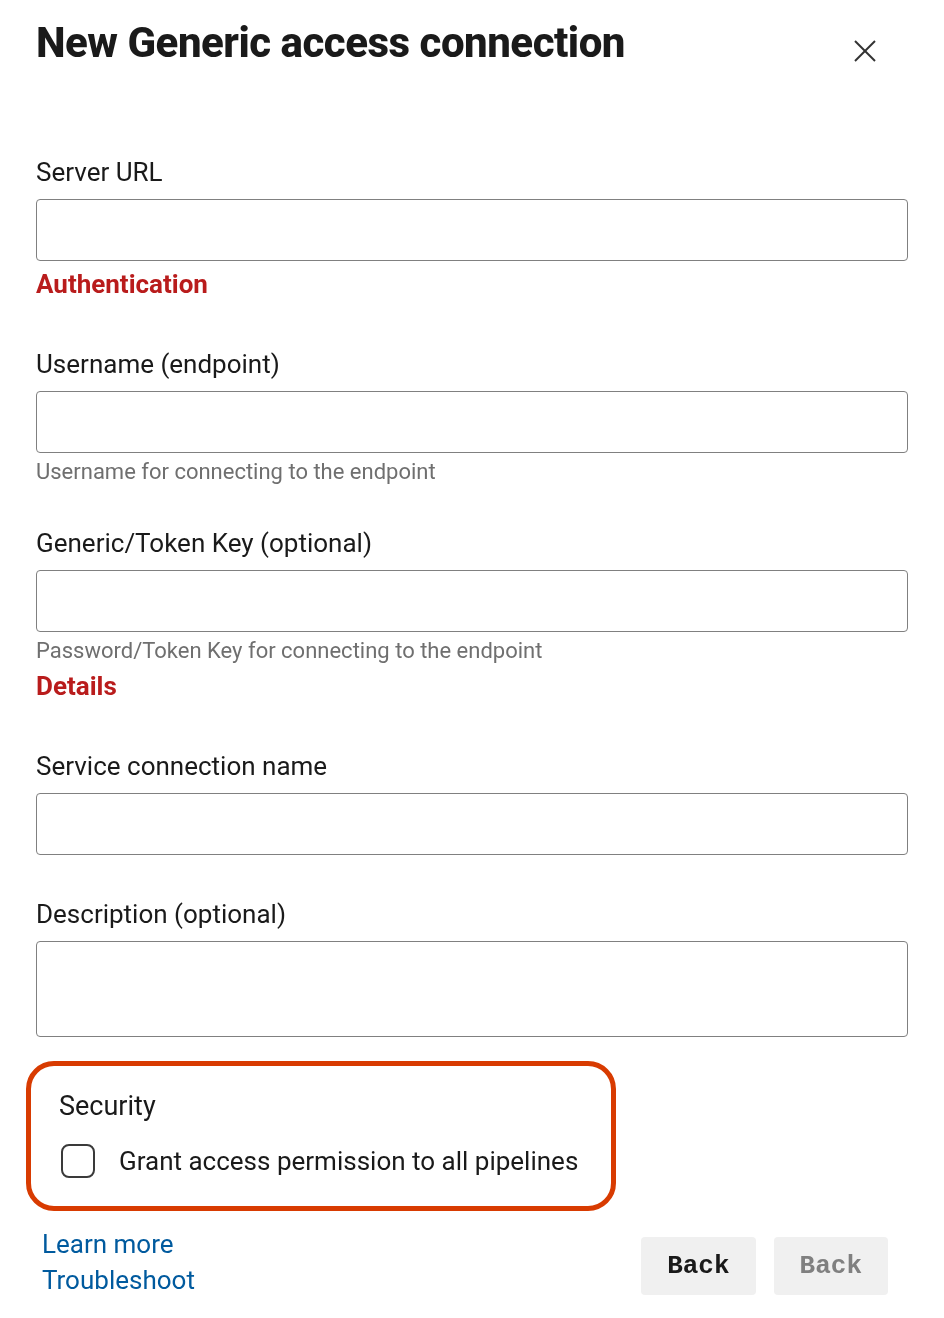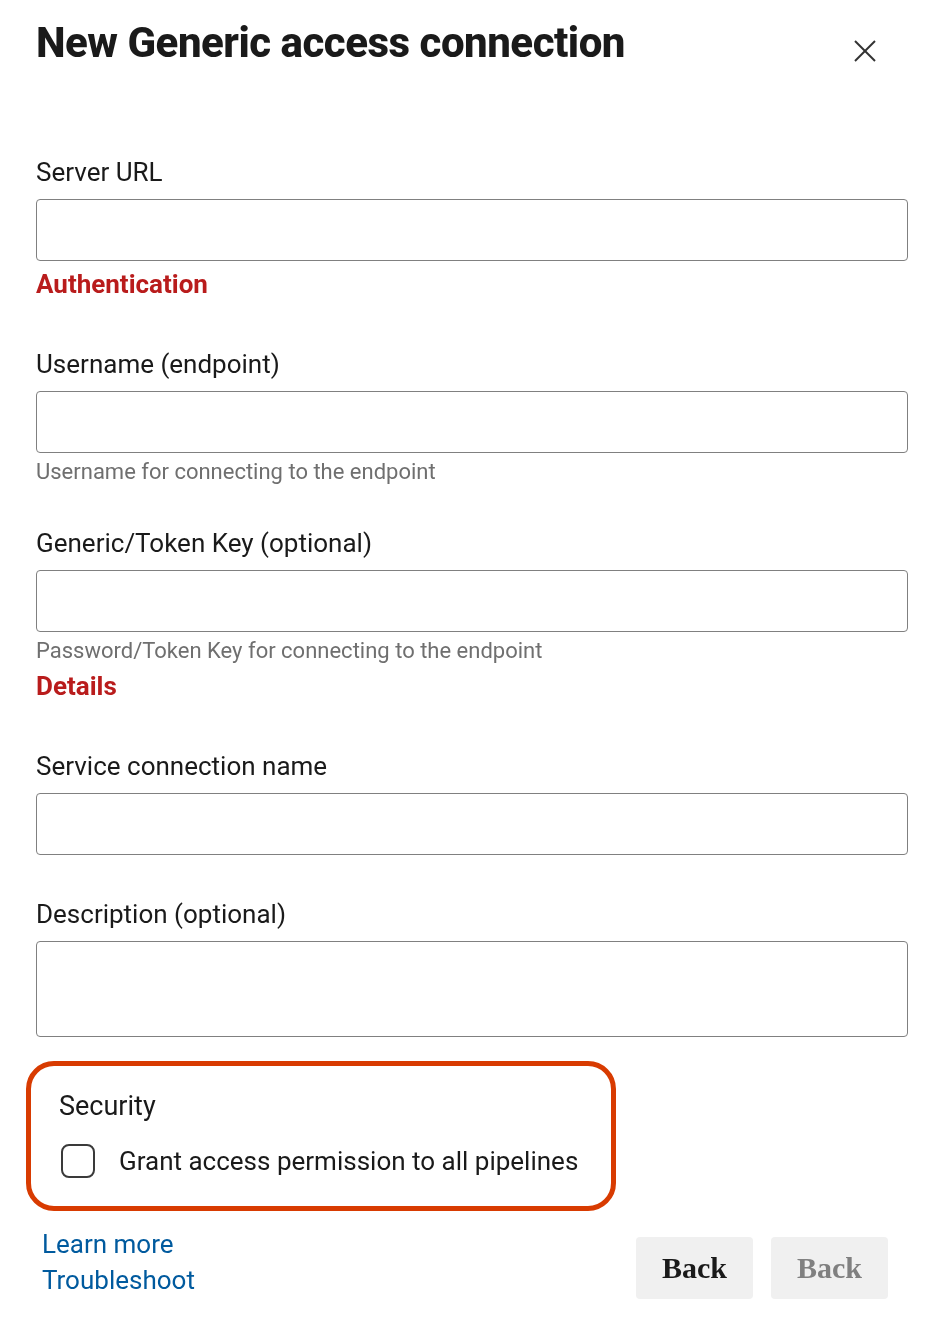--- a/index.html
+++ b/index.html
@@ -141,24 +141,24 @@
     .footer-buttons {
       display: flex;
       gap: 18px;
       margin-right: 20px;
       margin-top: 8px;
     }
     .btn {
       border: none;
       background: #f0f0f0;
       padding: 14px 26px;
-      font-size: 30px;
+      font-size: 26px;
       border-radius: 4px;
       cursor: pointer;
-      font-family: Liberation Serif, serif;
+      font-family: Liberation Mono, monospace;
     }
     .btn-back {
       font-weight: 700;
       color: #1a1a1a;
     }
     .btn-save {
       font-weight: 700;
       color: #808080;
       background: #f0f0f0;
     }

